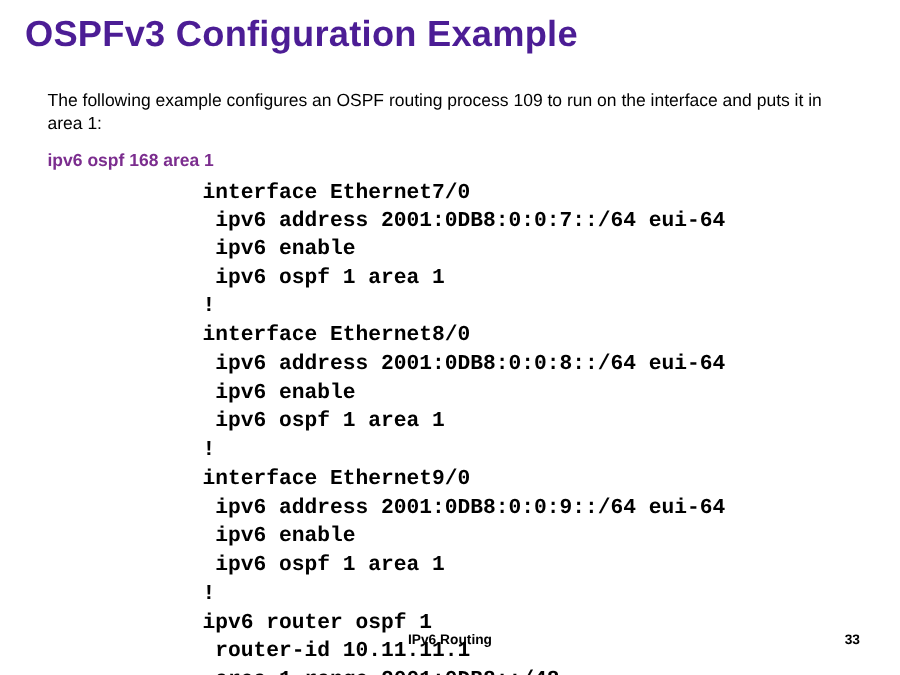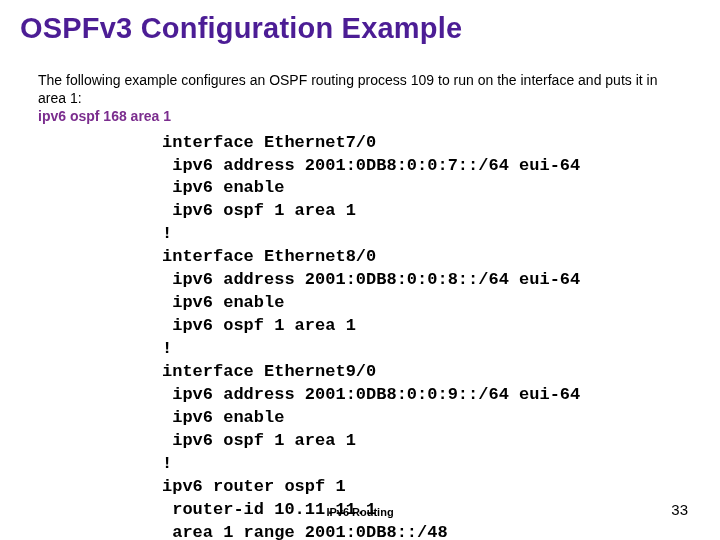--- a/index.html
+++ b/index.html
@@ -29,21 +29,21 @@
       letter-spacing: 0.2px;
     }
     .body-text {
       font-size: 14px;
       line-height: 1.3;
       margin-left: 18px;
       margin-right: 20px;
       color: #000000;
     }
     .description {
-      margin-bottom: 0;
+      margin-bottom: 12px;
     }
     .command-text {
       font-weight: bold;
       color: #7b2d8e;
       font-size: 14px;
     }
     .code-block {
       font-family: "Courier New", Courier, monospace;
       font-size: 17px;
       font-weight: bold;
@@ -61,22 +61,22 @@
       display: flex;
       justify-content: center;
       font-size: 11px;
       font-weight: bold;
       color: #000000;
     }
     .page-number {
       position: absolute;
       bottom: 22px;
       right: 32px;
-      font-size: 15px;
-      font-weight: normal;
+      font-size: 11px;
+      font-weight: bold;
       color: #000000;
     }
   </style>
 </head>
 <body>
 
 <div class="slide">
   <h1 class="title">OSPFv3 Configuration Example</h1>
 
   <div class="body-text">

